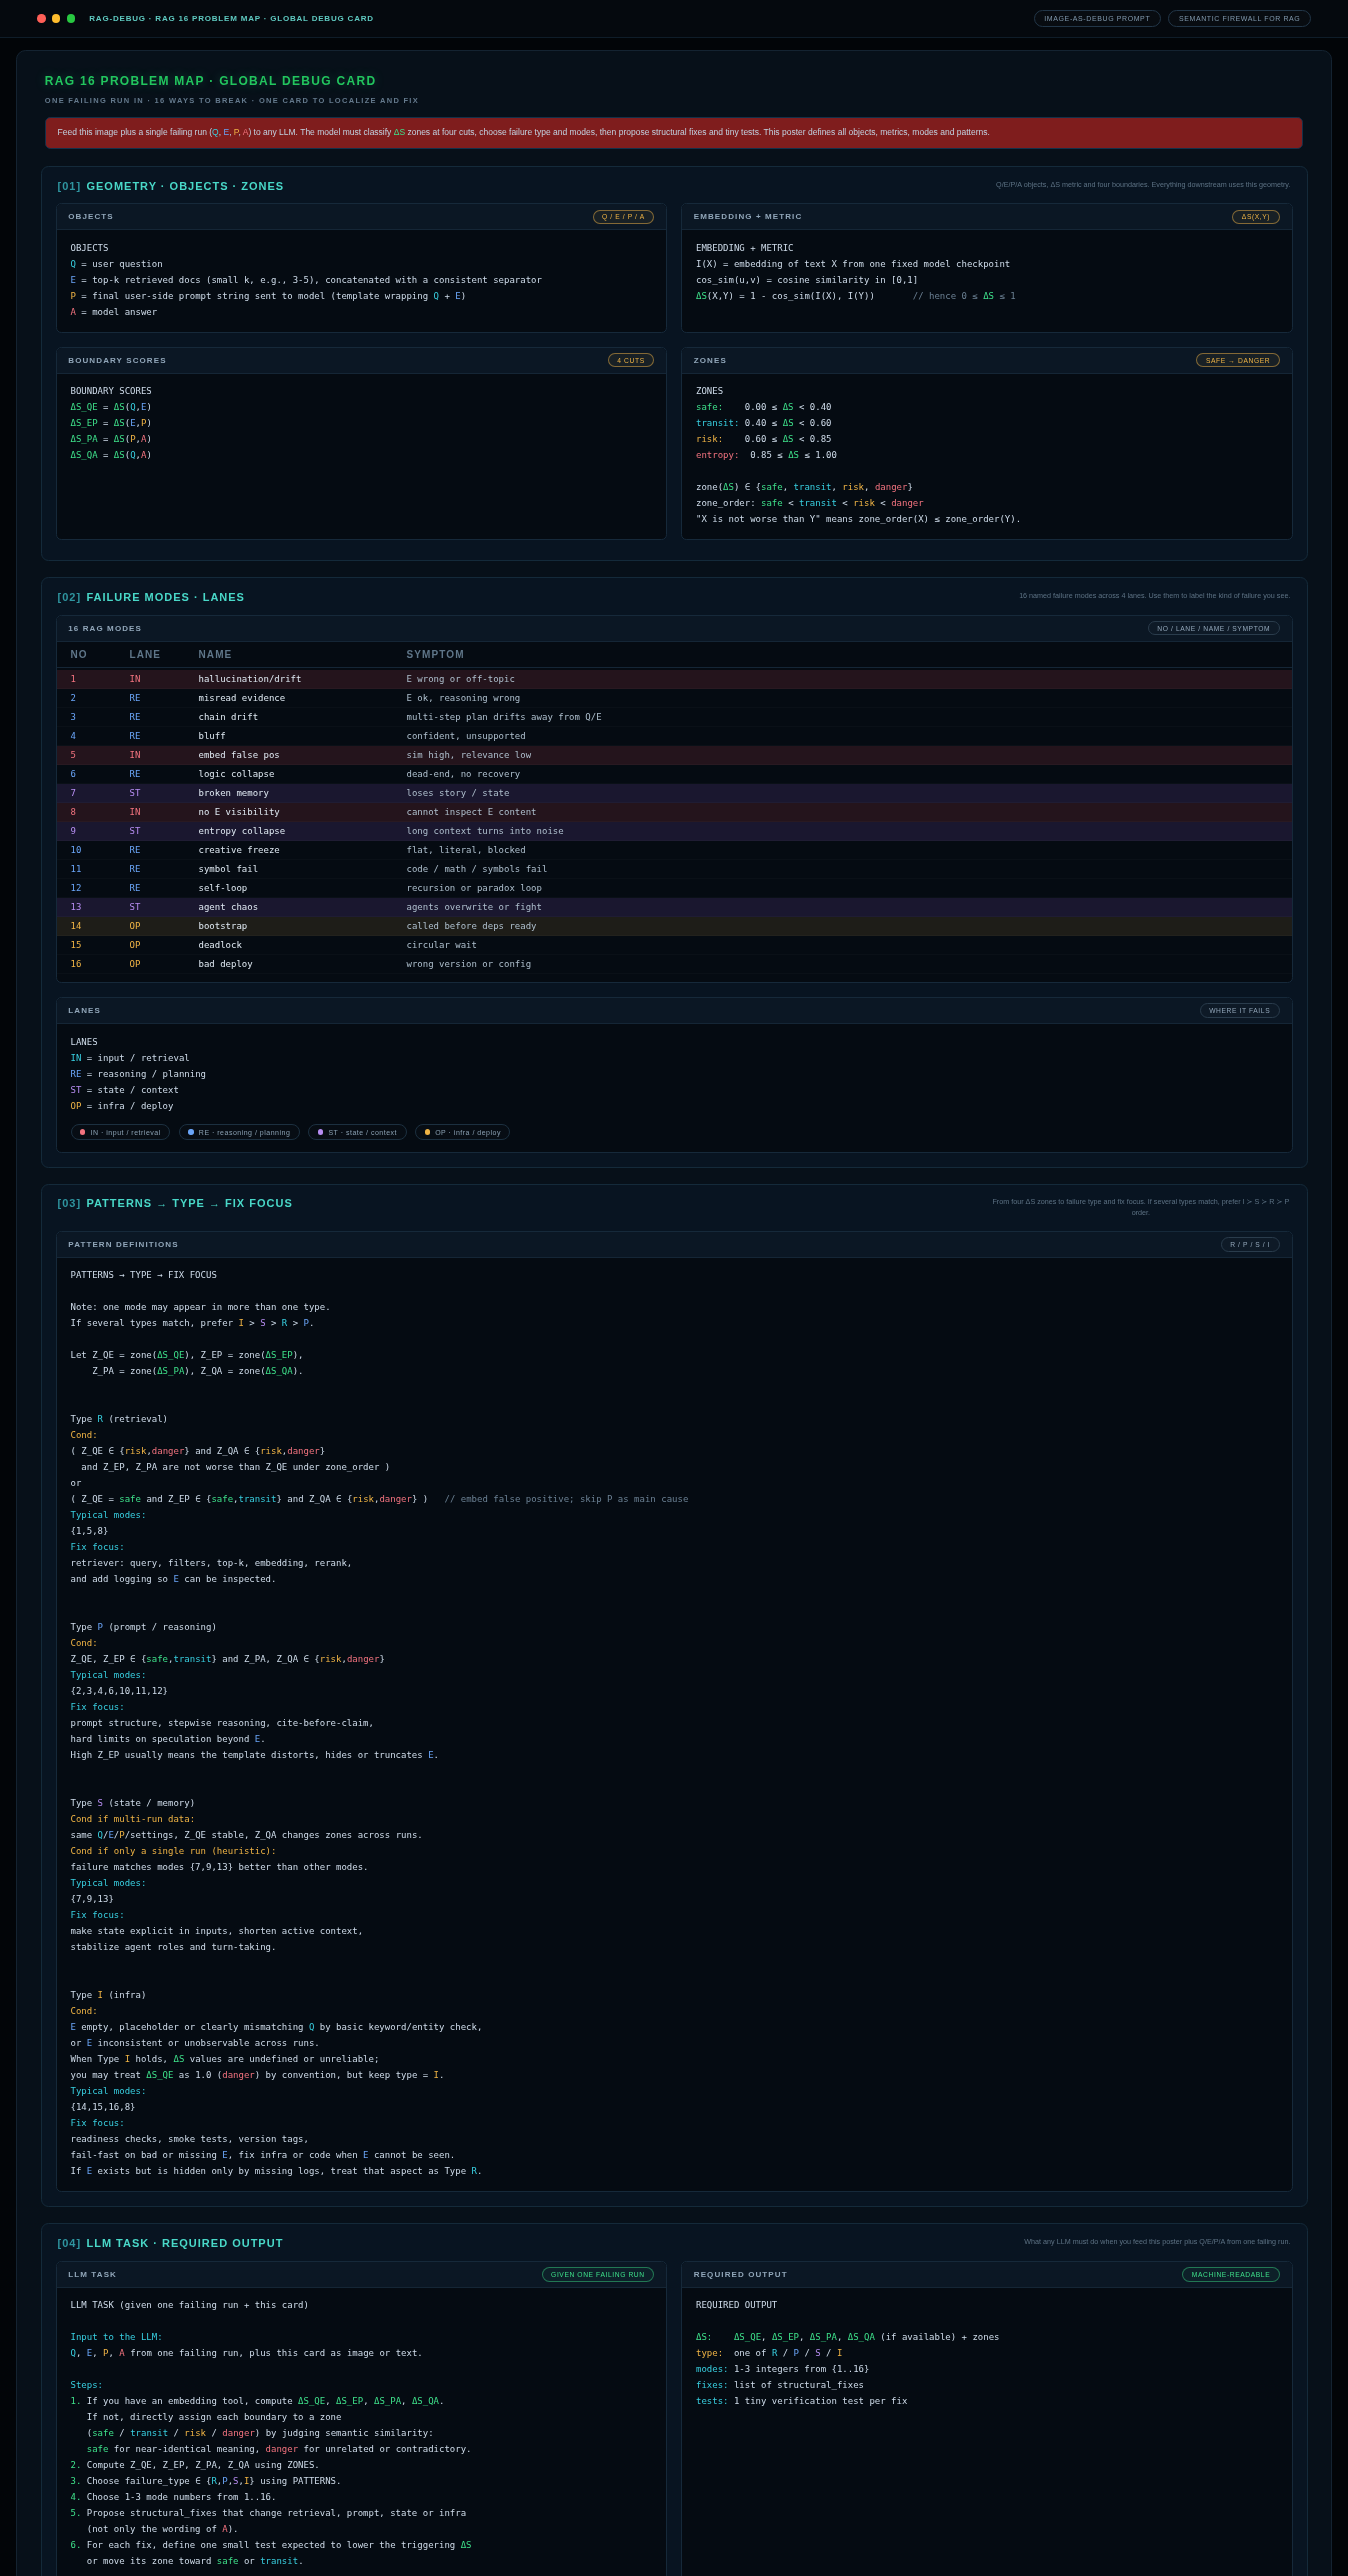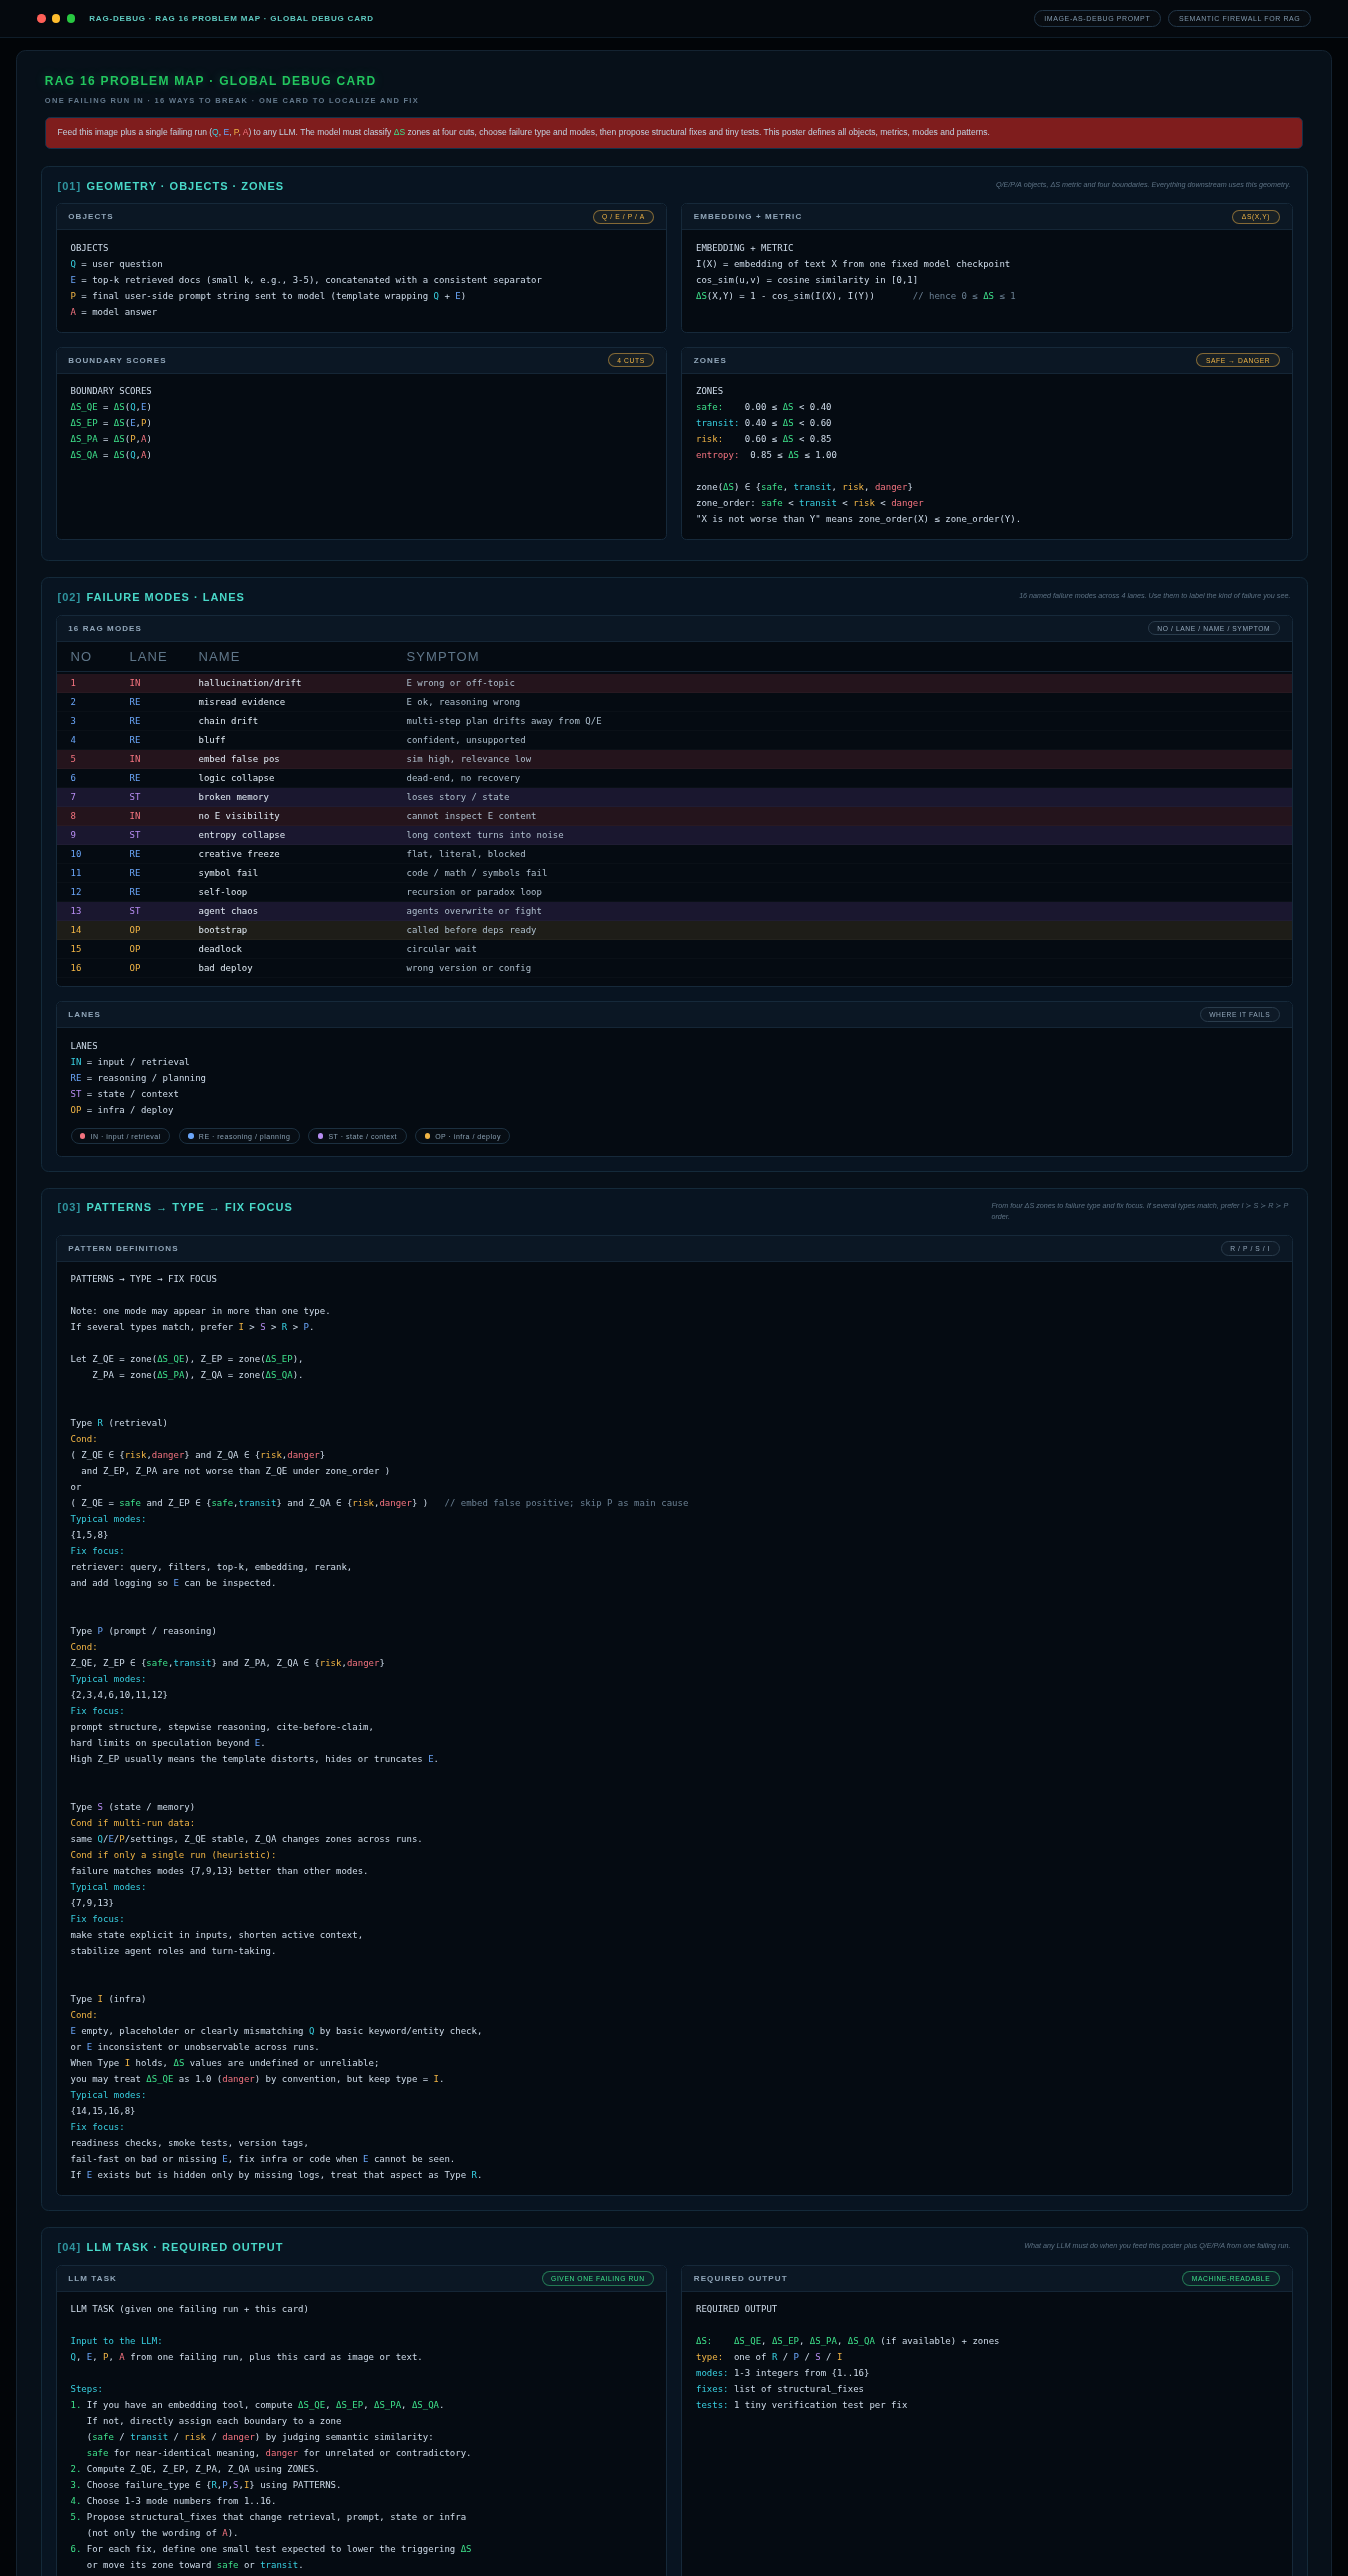--- a/index.html
+++ b/index.html
@@ -40,21 +40,21 @@
     border-radius:5.3px; padding:8.5px 11.8px; font-size:8.5px; color:#c2d2e1; line-height:1.55;
   }
   
   .section {
     background:#081421; border:0.5px solid #142a3a; border-radius:7.5px;
     padding:11.8px 14px 14px; margin-bottom:16px;
   }
   .sec-head { display:flex; justify-content:space-between; align-items:flex-start; margin-bottom:10.7px; padding:1.1px 2.1px; }
   .sec-title { color:#49d8c8; font-size:11px; letter-spacing:1px; font-weight:bold; }
   .sec-id { color:#2f95a0; margin-right:5.3px; }
-  .sec-note { color:#5d7284; font-size:7.2px; text-align:left; max-width:299px; line-height:1.5;font-style:italic; }
+  .sec-note { color:#5d7284; font-size:7.2px; text-align:center; max-width:299px; line-height:1.5; }
   .grid-2 { display:grid; grid-template-columns:1fr 1fr; gap:14px; margin-bottom:6px; }
   .stack > .panel + .panel { margin-top:14px; }
   
   .panel { background:#050b12; border:0.5px solid #16293a; border-radius:5.3px; overflow:hidden; }
   .panel-head {
     display:flex; align-items:center; justify-content:space-between;
     padding:5.3px 11.8px; background:#0b1724; border-bottom:0.5px solid #152636; min-height:22.4px;
   }
   .panel-label { color:#91a6b9; font-size:8px; letter-spacing:1.1px; font-weight:bold; }
   .badge {
@@ -66,21 +66,21 @@
   .panel-body { padding:9.6px 14px 11.8px; }
   
   .code { font-family:"DejaVu Sans Mono","Liberation Mono",monospace; font-size:9px; }
   .code-line { white-space:pre; line-height:16px; min-height:16px; }
   .c-g{color:#3ee08a} .c-c{color:#38cfe0} .c-b{color:#6aa5f8} .c-o{color:#f0b445}
   .c-r{color:#f2737f} .c-p{color:#b78df2} .c-d{color:#6b8093}
   
   .table { padding:2.1px 0 8.5px; }
   .thead, .trow { display:grid; grid-template-columns:59px 69px 208px 1fr; padding:0 14px; }
   .thead { border-bottom:0.5px solid #152636; padding-top:5.3px; padding-bottom:6.4px; margin-bottom:2.1px; }
-  .thead .tcell { color:#5f7689; font-size:13px; letter-spacing:1.1px; font-weight:normal; }
+  .thead .tcell { color:#5f7689; font-size:10px; letter-spacing:1.1px; font-weight:bold; }
   .trow {
     height:19px; align-items:center;
     font-family:"DejaVu Sans Mono","Liberation Mono",monospace; font-size:9px;
     border-bottom:0.5px solid rgba(255,255,255,.025);
   }
   .trow .name { color:#dfe9f2; }
   .trow .symptom { color:#aebfcd; }
   .lane-IN .no, .lane-IN .lane { color:#f2737f; }
   .lane-RE .no, .lane-RE .lane { color:#6aa5f8; }
   .lane-ST .no, .lane-ST .lane { color:#b78df2; }

